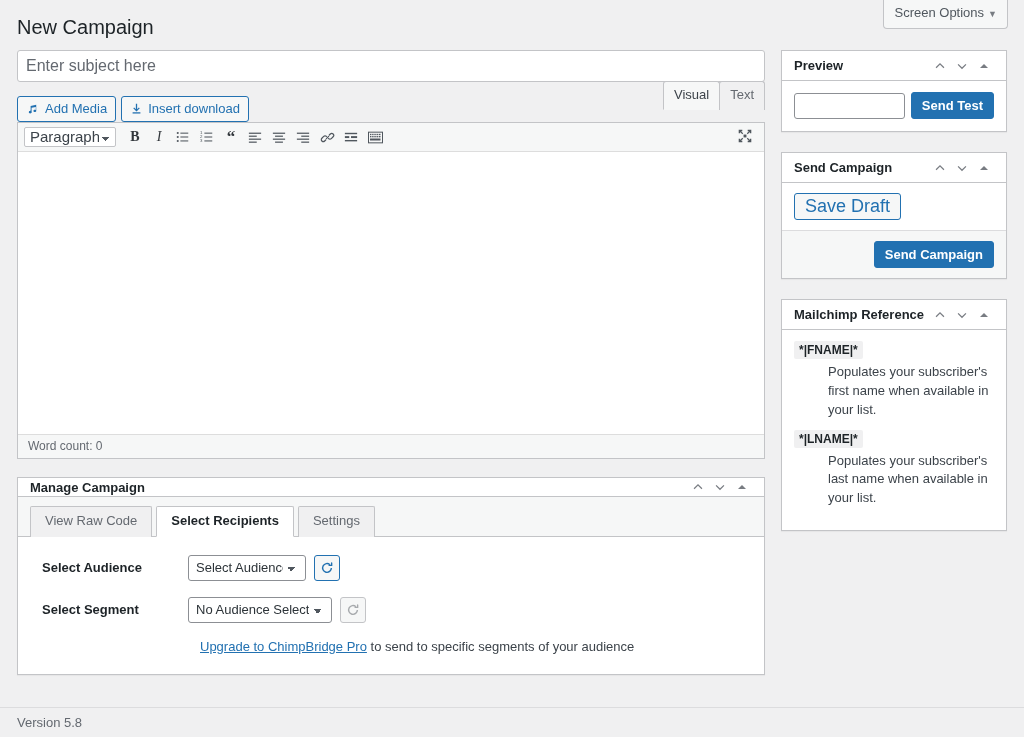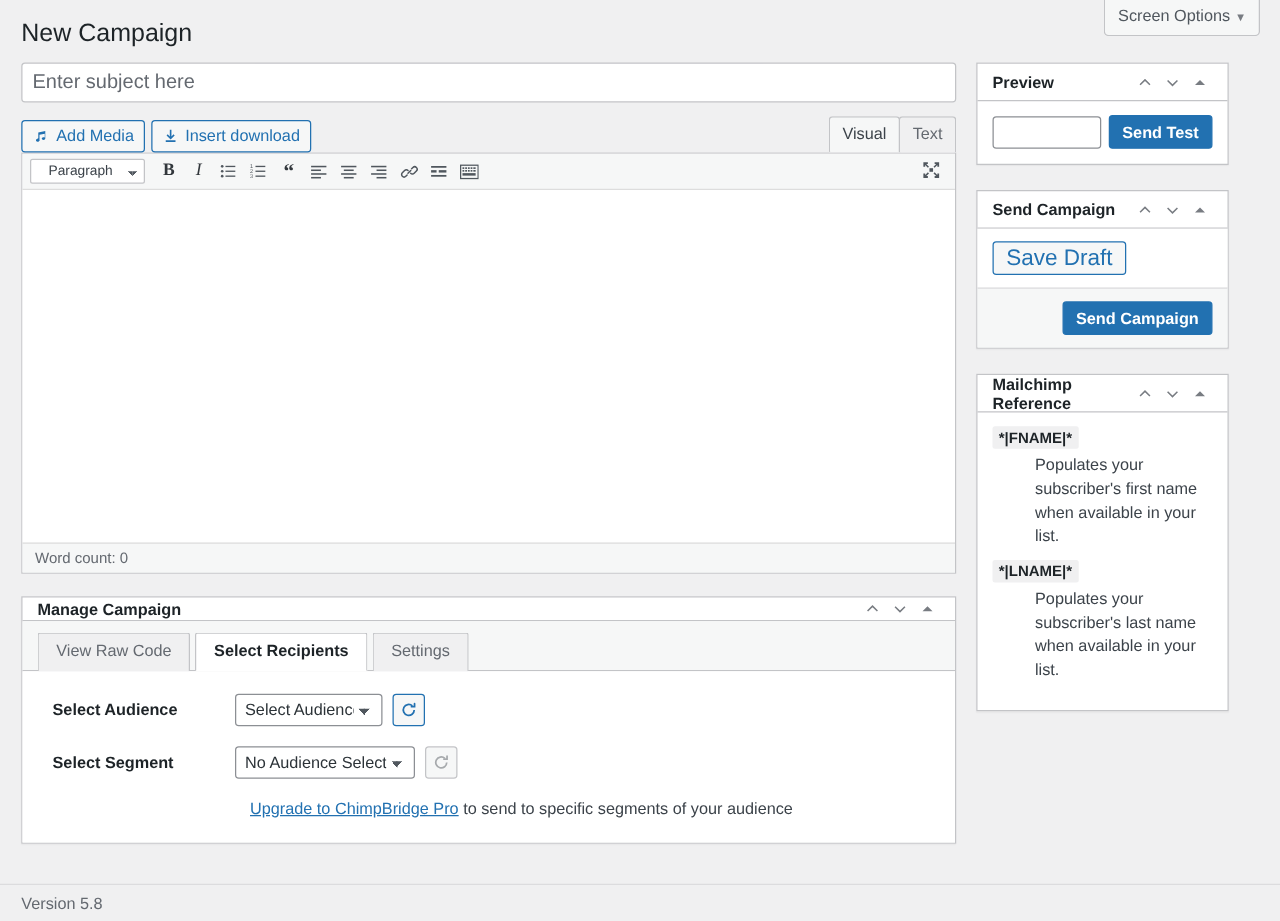--- a/index.html
+++ b/index.html
@@ -29,21 +29,21 @@
 
   
   .page-title {
     position: absolute; left: 17px; top: 14px;
     font-size: 20px; font-weight: 400; color: #1d2327;
     line-height: 1.3; margin: 0;
   }
 
   
   .main-col { position: absolute; left: 17px; top: 50px; width: 748px; }
-  .side-col { position: absolute; left: 781px; top: 50px; width: 202px; }
+  .side-col { position: absolute; left: 781px; top: 50px; width: 226px; }
 
   
   .subject-input {
     display: block; width: 748px; height: 32px;
     padding: 3px 8px;
     font-size: 16px; color: #2c3338;
     border: 1px solid #c3c4c7; border-radius: 3px;
     background: #fff; outline: none;
     font-family: "Liberation Sans", sans-serif;
   }
@@ -54,38 +54,38 @@
   .media-btn {
     display: inline-flex; align-items: center; gap: 5px;
     background: #f6f7f7; border: 1px solid #2271b1; border-radius: 3px;
     color: #2271b1; font-size: 13px; font-weight: 400;
     padding: 3px 8px 4px 8px; height: 26px; cursor: pointer;
     line-height: 1; font-family: "Liberation Sans", sans-serif;
   }
   .media-btn svg { display: block; }
 
   
-  .editor-tabs { position: absolute; right: 0; bottom: 0; display: flex; margin-top: 18px; }
+  .editor-tabs { position: absolute; right: 0; bottom: 12px; display: flex; margin-top: 18px; }
   .ed-tab {
     border: 1px solid #c3c4c7; border-bottom: none;
     background: #f0f0f1; color: #646970;
     font-size: 13px; padding: 5px 10px 6px; cursor: pointer;
     border-radius: 3px 3px 0 0; margin-left: -1px; line-height: 1.2;
   }
   .ed-tab.active { background: #f6f7f7; color: #3c434a; border-bottom: 1px solid #f6f7f7; }
 
   
   .editor-wrap { border: 1px solid #c3c4c7; background: #fff; }
   .editor-toolbar {
     background: #f6f7f7; border-bottom: 1px solid #ddd;
     display: flex; align-items: center; gap: 0;
     padding: 4px 6px; height: 29px; position: relative;
   }
   .para-select {
-    height: 20px; font-size: 11px; color: #3c434a;
+    height: 20px; font-size: 15px; color: #3c434a;
     border: 1px solid #c3c4c7; border-radius: 2px; background: #fff;
     padding: 0 16px 0 5px; margin-right: 8px;
     appearance: none; -webkit-appearance: none;
     font-family: "Liberation Sans", sans-serif;
     line-height: 18px; width: 92px; cursor: pointer;
     background-image: linear-gradient(45deg, transparent 50%, #50575e 50%), linear-gradient(135deg, #50575e 50%, transparent 50%);
     background-position: calc(100% - 9px) 9px, calc(100% - 5px) 9px;
     background-size: 4px 4px, 4px 4px; background-repeat: no-repeat; text-align: center;
   }
   .tbtn {

